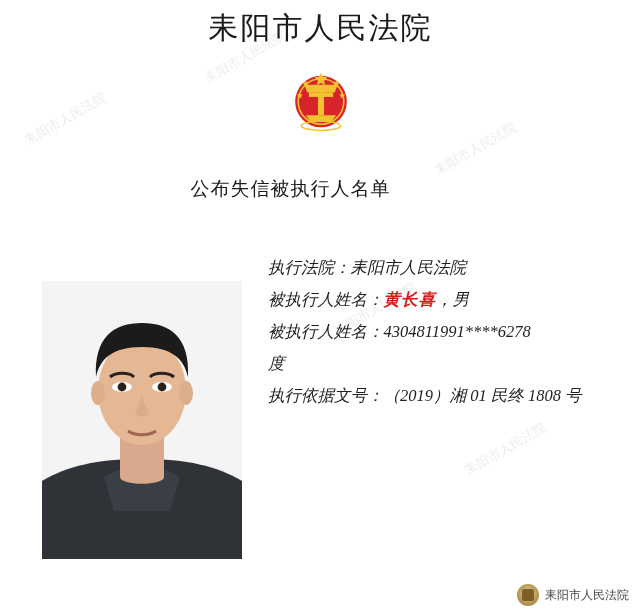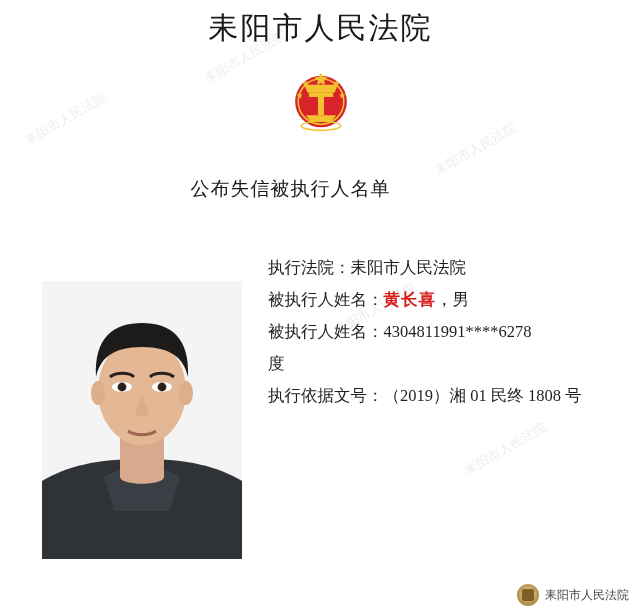--- a/index.html
+++ b/index.html
@@ -60,20 +60,21 @@
   }
   .photo svg { display: block; }
   .details {
     position: absolute;
     left: 268px;
     top: 252px;
     width: 360px;
     font-size: 16.5px;
     line-height: 32px;
     color: #1f1f1f;
+    font-style: italic;
   }
   .details .row {
     white-space: nowrap;
   }
   .name-red {
     color: #d61a15;
     font-weight: bold;
     letter-spacing: 1px;
   }
   .footer-brand {

